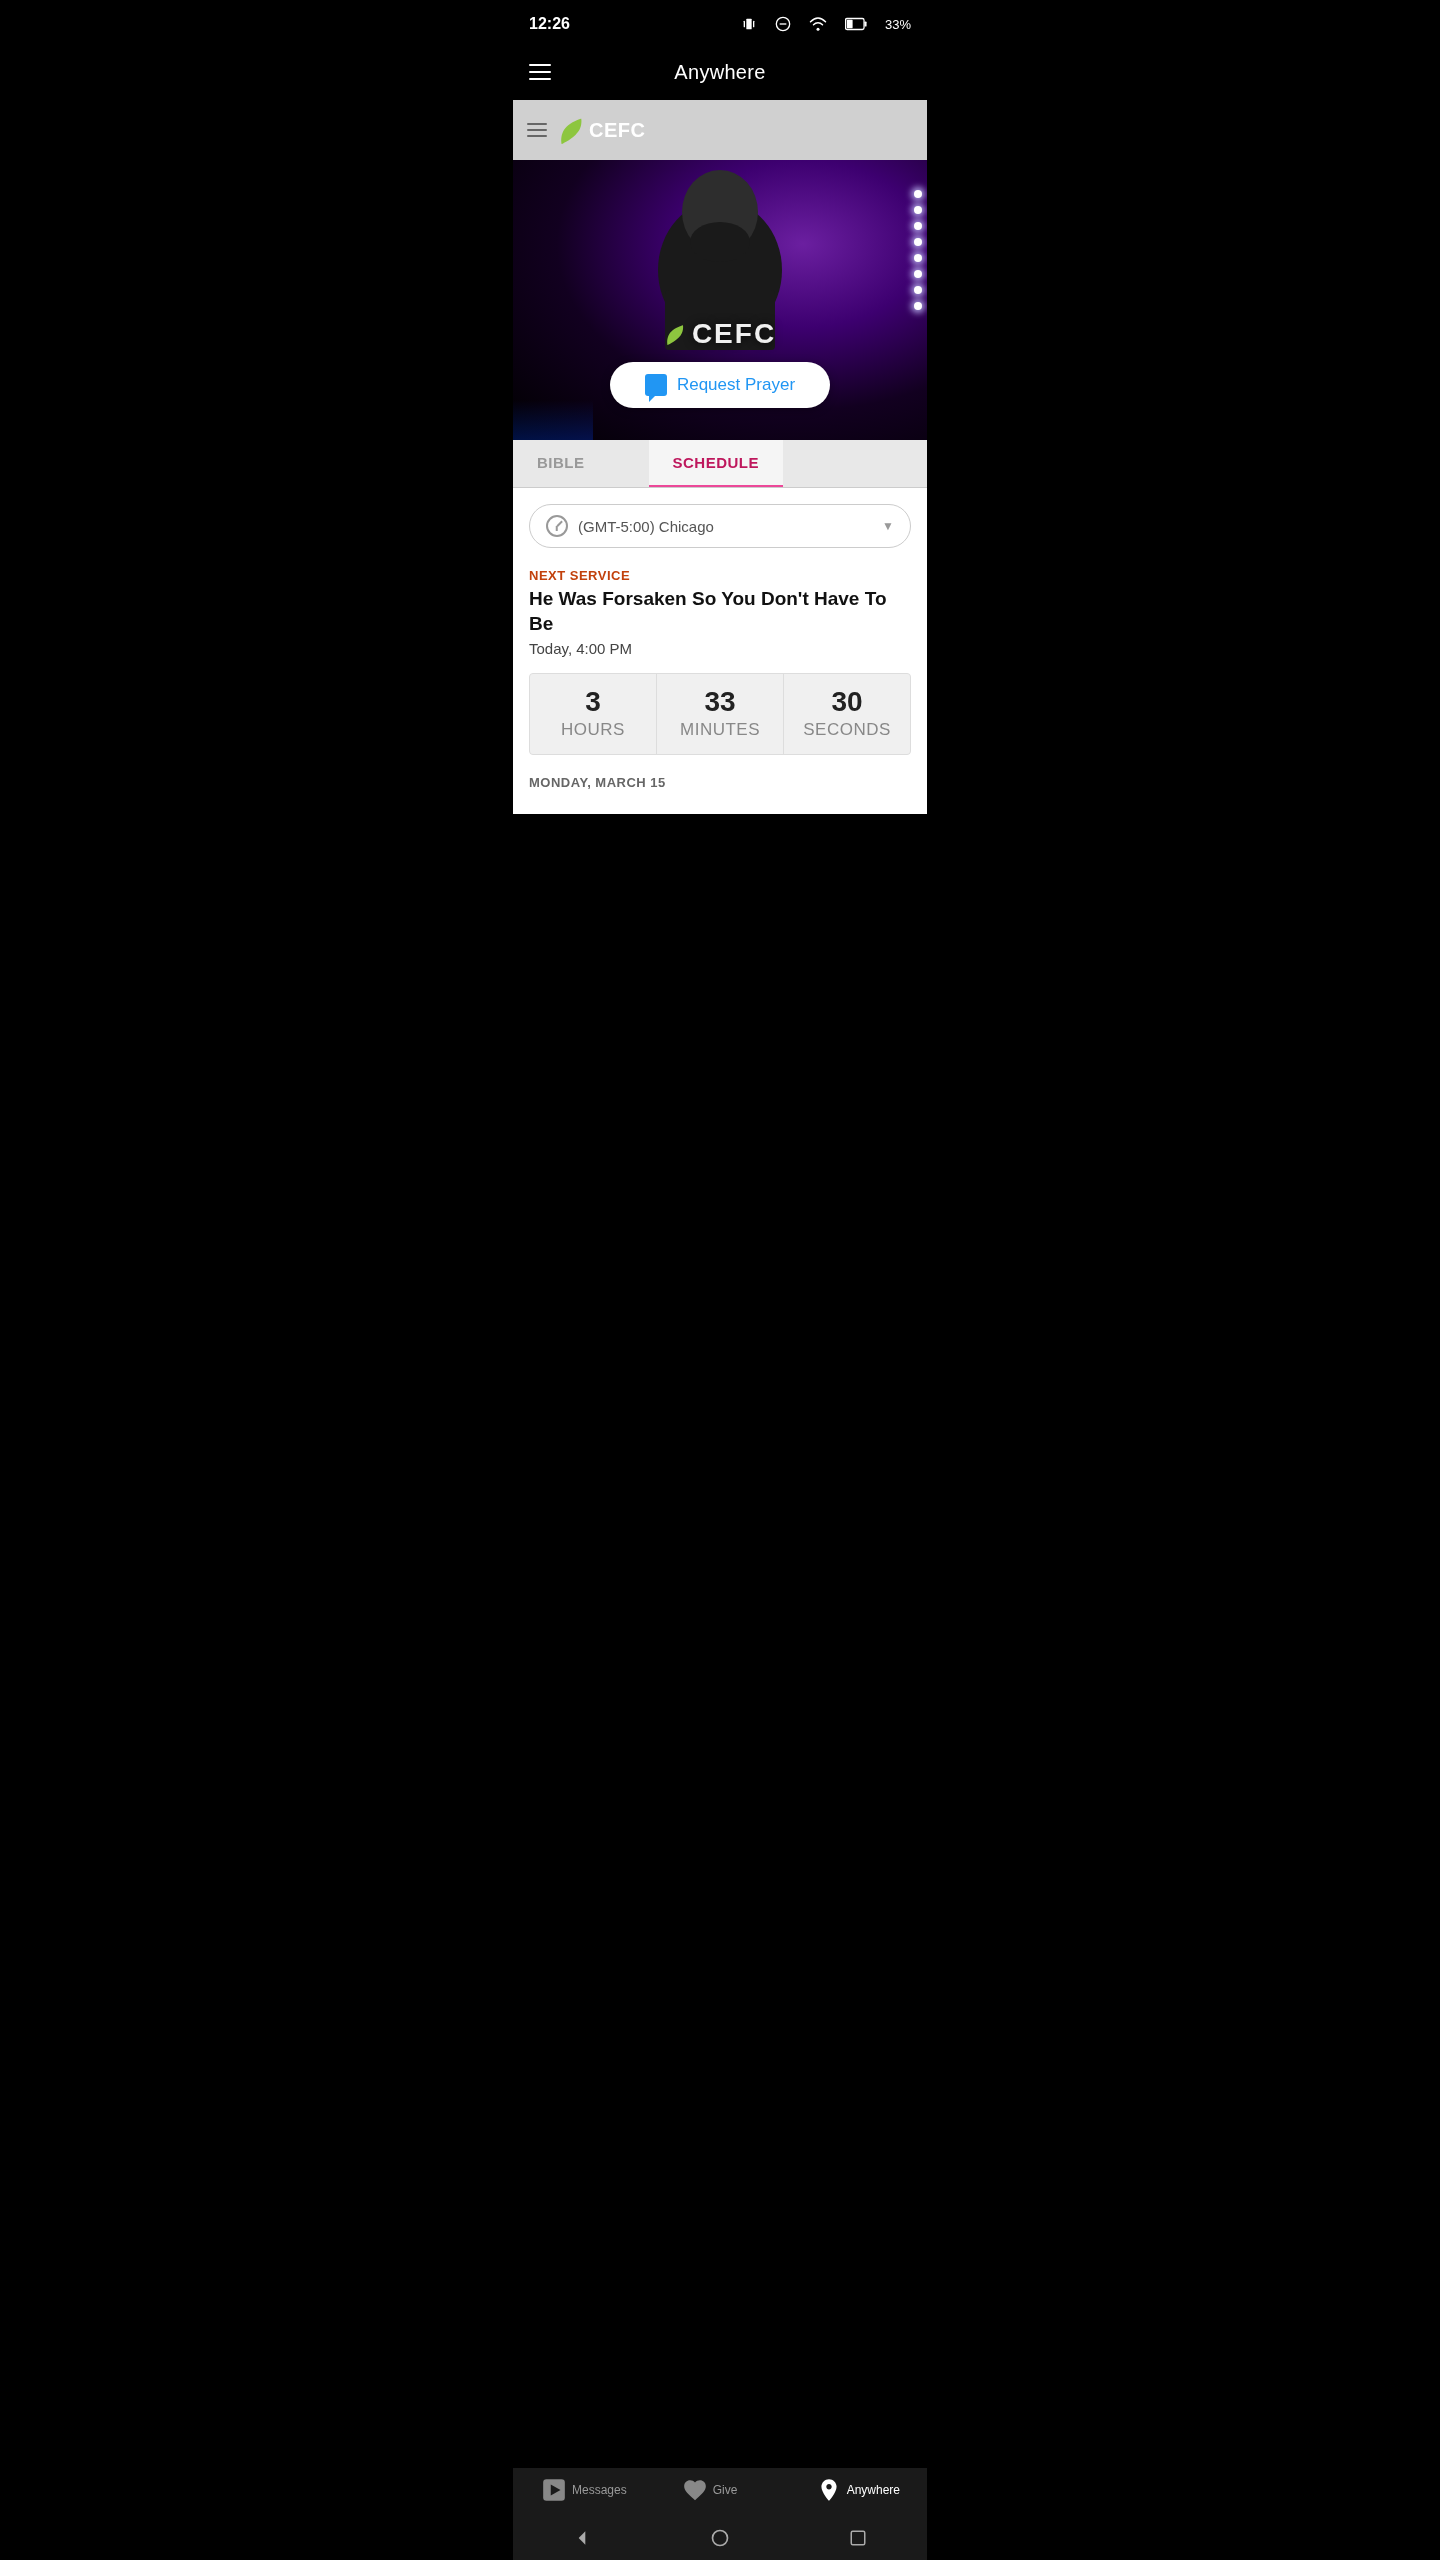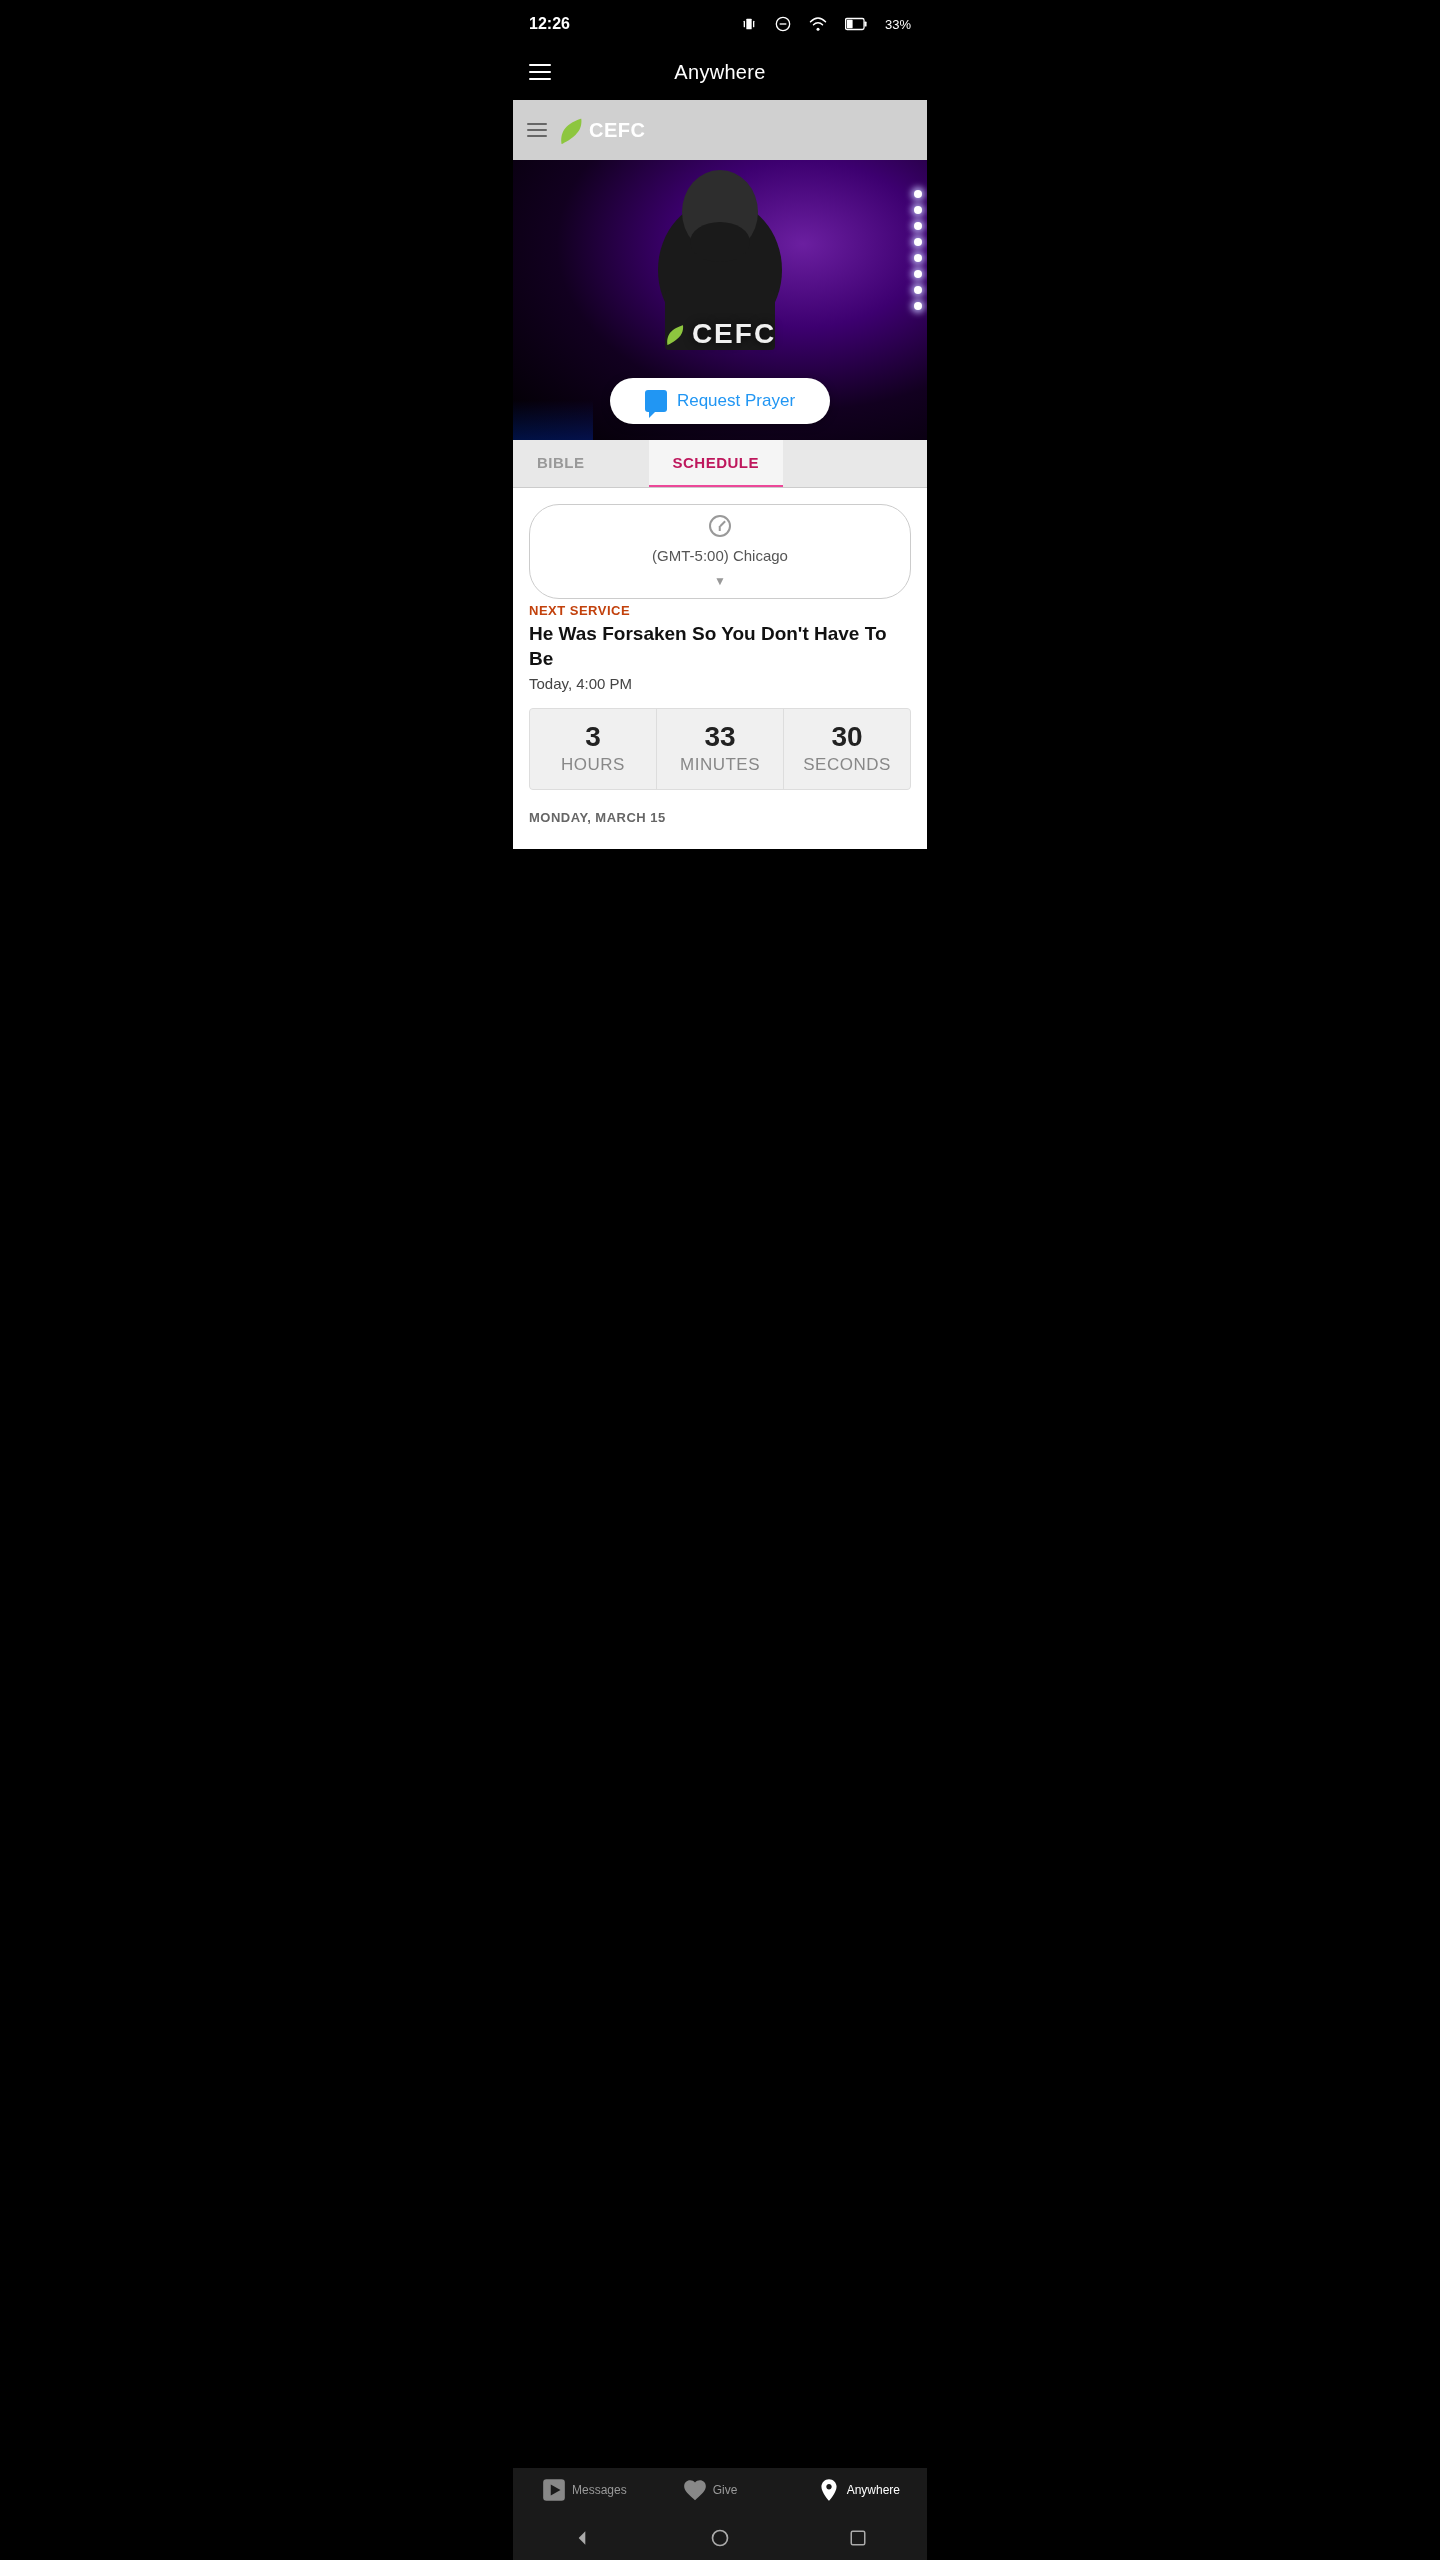--- a/index.html
+++ b/index.html
@@ -172,21 +172,21 @@
       letter-spacing: 2px;
       text-shadow: 0 0 10px rgba(0,0,0,0.8);
       display: flex;
       align-items: center;
       gap: 6px;
     }
 
     
     .prayer-button-container {
       position: absolute;
-      bottom: 16px;
+      bottom: 32px;
       left: 50%;
       transform: translateX(-50%);
       width: 220px;
     }
     .prayer-button {
       background: #fff;
       border: none;
       border-radius: 30px;
       padding: 12px 24px;
       display: flex;
@@ -255,23 +255,22 @@
     }
 
     
     .timezone-selector {
       border: 1.5px solid #ccc;
       border-radius: 30px;
       padding: 10px 16px;
       display: flex;
       align-items: center;
       gap: 10px;
-      margin-bottom: 4px;
+      margin-bottom: 20px;
       cursor: pointer;
-      flex-direction: column;
     }
     .clock-icon {
       width: 22px;
       height: 22px;
       border: 2px solid #999;
       border-radius: 50%;
       position: relative;
       flex-shrink: 0;
     }
     .clock-icon::after {

